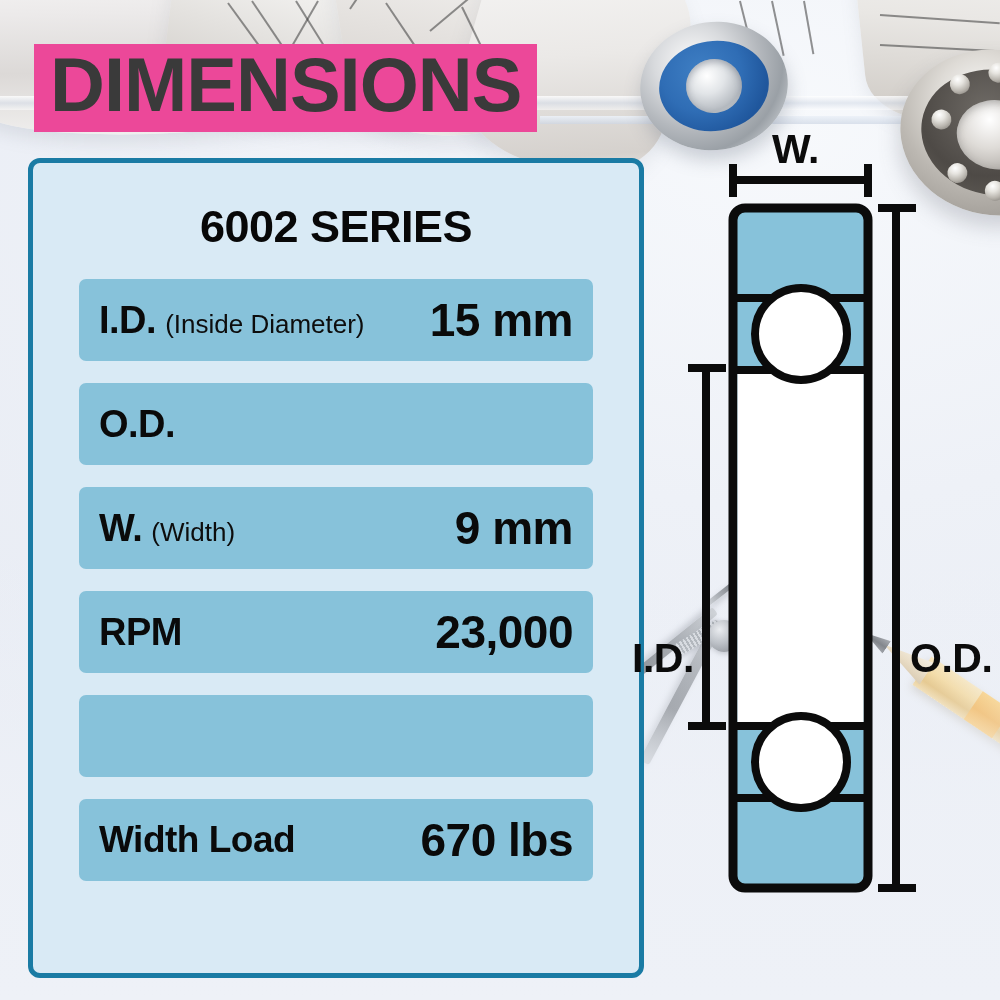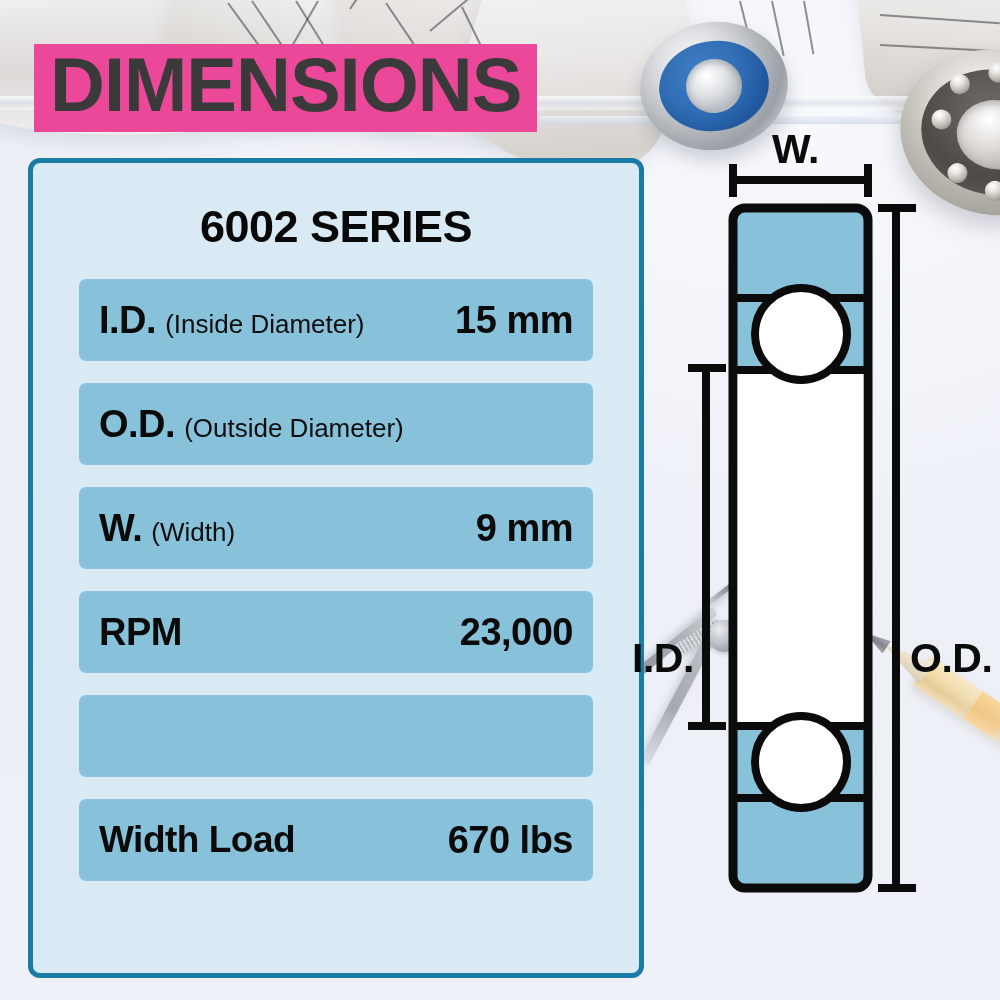--- a/index.html
+++ b/index.html
@@ -118,21 +118,21 @@
   }
   .rows{padding:0 46px;}
   .row{
     height:82px;margin-bottom:22px;border-radius:7px;background:#87c2da;
     display:flex;align-items:center;justify-content:space-between;
     padding:0 20px;box-sizing:border-box;
   }
   .row-left{display:flex;align-items:baseline;white-space:nowrap;}
   .abbr{font-size:38px;font-weight:700;color:#0a0a0a;letter-spacing:-.5px;}
   .expl{font-size:26px;font-weight:400;color:#0d0d0d;margin-left:9px;}
-  .val{font-size:38px;font-weight:700;color:#0a0a0a;white-space:nowrap;letter-spacing:-.5px;}
+  .val{font-size:46px;font-weight:700;color:#0a0a0a;white-space:nowrap;letter-spacing:-.5px;}
   .row.wide .abbr{font-size:37px;}
 
   
   .diagram{position:absolute;left:660px;top:120px;width:340px;height:800px;}
   .dg-label{position:absolute;font-size:41px;font-weight:700;color:#0b0b0b;letter-spacing:-.5px;}
   .lbl-w{left:112px;top:6px;}
   .lbl-id{left:-28px;top:515px;}
   .lbl-od{left:250px;top:515px;}
   svg.dg{position:absolute;left:0;top:0;}
 </style>
@@ -209,21 +209,20 @@
         <span class="row-left">
           <span class="abbr">I.D.</span>
           <span class="expl">(Inside Diameter)</span>
         </span>
         <span class="val">15 mm</span>
       </div>
 
       <div class="row">
         <span class="row-left">
           <span class="abbr">O.D.</span>
-          <span class="expl">(Outside Diameter)</span>
         </span>
       </div>
 
       <div class="row">
         <span class="row-left">
           <span class="abbr">W.</span>
           <span class="expl">(Width)</span>
         </span>
         <span class="val">9 mm</span>
       </div>

